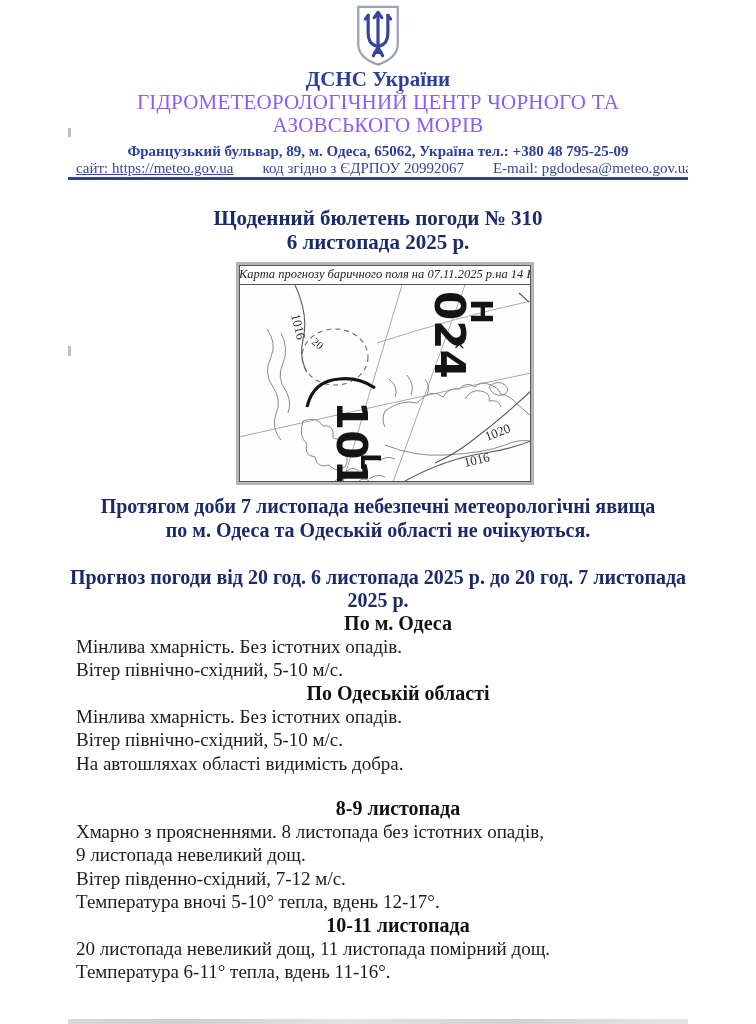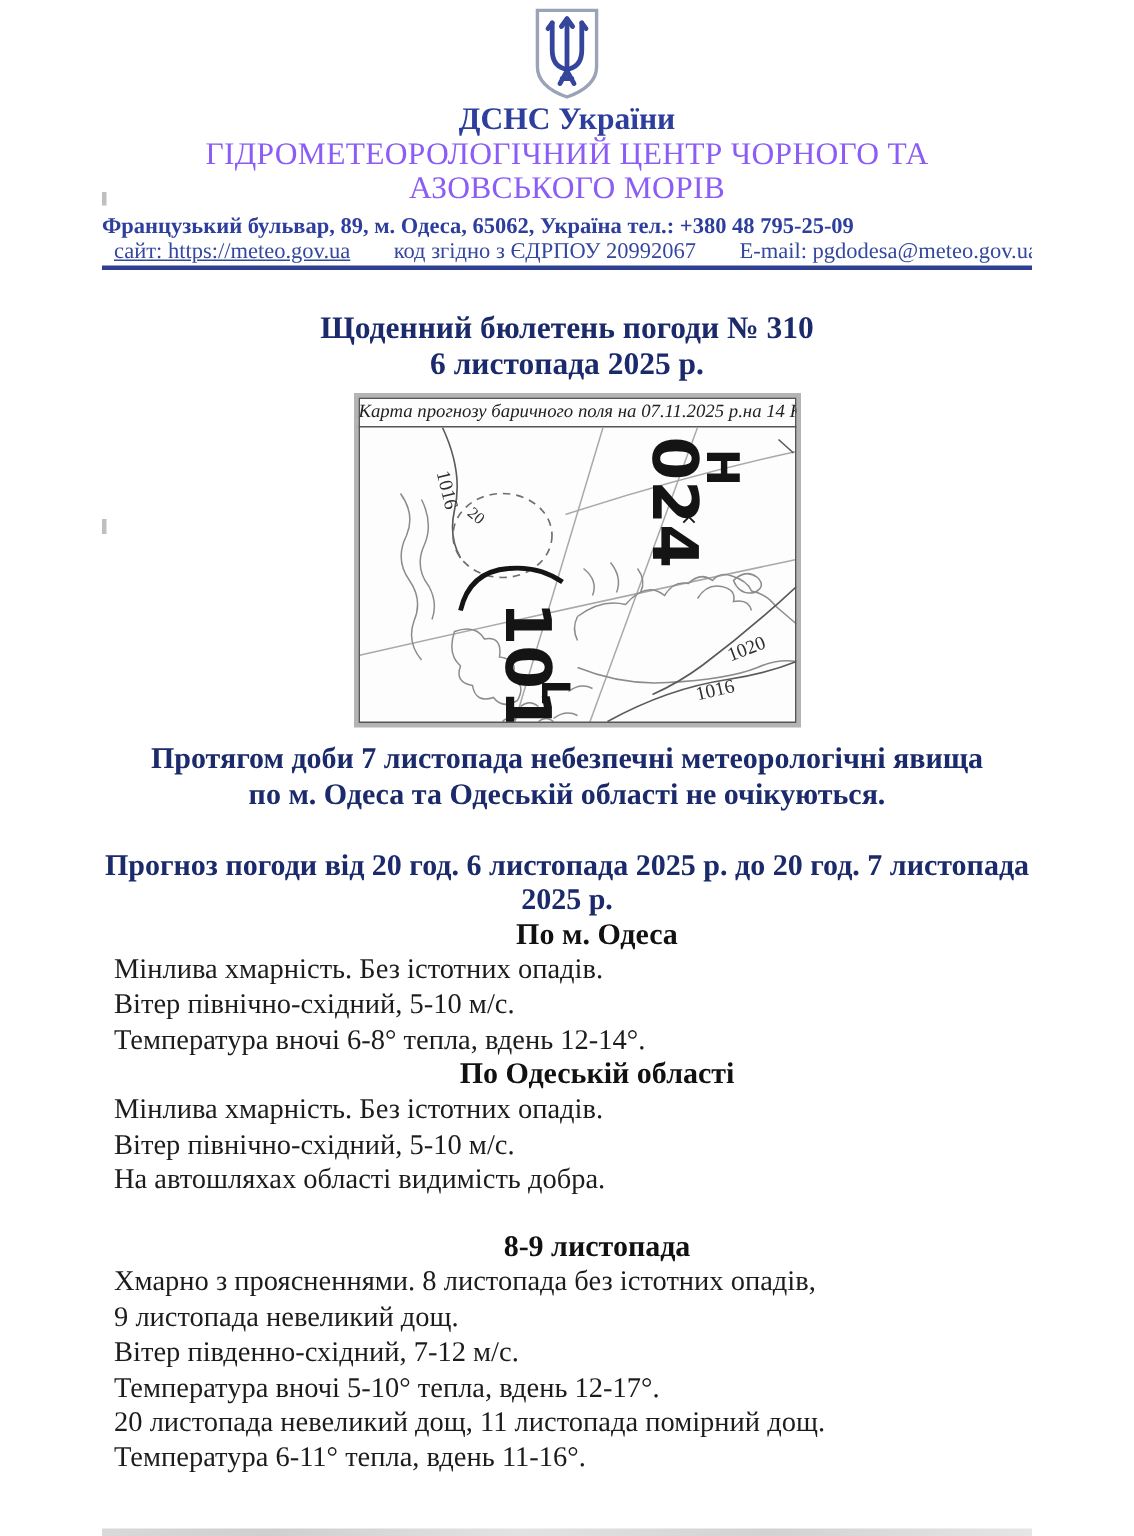--- a/index.html
+++ b/index.html
@@ -10,21 +10,21 @@
     background:#ffffff;
     overflow:hidden;
     font-family:"Liberation Serif","DejaVu Serif",serif;
     color:#1c1c1c;
   }
   
   .emblem{width:48px;height:62px;margin:5px auto 0;display:block;}
   .agency{margin-top:1px;text-align:center;font-size:21px;line-height:23px;font-weight:bold;color:#2d3e9c;}
   .org{text-align:center;font-size:21px;line-height:23px;color:#8b5cf6;letter-spacing:.2px;}
   .org-short{text-align:center;font-size:19px;line-height:21px;color:#2d3e9c;}
-  .address{margin-top:6px;text-align:left;font-size:15px;line-height:16px;font-weight:bold;color:#2d3e9c;}
+  .address{margin-top:6px;text-align:center;font-size:15px;line-height:16px;font-weight:bold;color:#2d3e9c;}
   .contact-row{
     display:flex;justify-content:space-between;align-items:baseline;
     font-size:15px;line-height:16px;color:#33479f;
     padding-left:8px;margin-right:-4px;margin-top:1px;
   }
   .contact-row .link{text-decoration:underline;cursor:pointer;color:#33479f;}
   .divider{border:0;border-top:3px solid #2f3f92;margin:1px 0 0 0;}
   
   .title-block{margin-top:26px;text-align:center;color:#1b2a6b;font-weight:bold;font-size:21px;line-height:24px;}
   
@@ -145,31 +145,31 @@
   <div class="warning">
     <div>Протягом доби 7 листопада небезпечні метеорологічні явища</div>
     <div>по м. Одеса та Одеській області не очікуються.</div>
   </div>
 
   <div class="forecast-heading">Прогноз погоди від 20 год. 6 листопада 2025 р. до 20 год. 7 листопада 2025 р.</div>
 
   <div class="section-heading">По м. Одеса</div>
   <p class="body-line">Мінлива хмарність. Без істотних опадів.</p>
   <p class="body-line">Вітер північно-східний, 5-10 м/с.</p>
-  <p class="body-line">Температура вночі 6-8° тепла, вдень 12-14°.</p>
 
   <div class="section-heading">По Одеській області</div>
   <p class="body-line">Мінлива хмарність. Без істотних опадів.</p>
   <p class="body-line">Вітер північно-східний, 5-10 м/с.</p>
 
   <p class="body-line gap-roads">На автошляхах області видимість добра.</p>
 
   <div class="section-heading gap-outlook">8-9 листопада</div>
   <p class="body-line">Хмарно з проясненнями. 8 листопада без істотних опадів,</p>
   <p class="body-line">9 листопада невеликий дощ.</p>
   <p class="body-line">Вітер південно-східний, 7-12 м/с.</p>
   <p class="body-line">Температура вночі 5-10° тепла, вдень 12-17°.</p>
 
+  <div class="section-heading">10-11 листопада</div>
   <p class="body-line">20 листопада невеликий дощ, 11 листопада помірний дощ.</p>
   <p class="body-line">Температура 6-11° тепла, вдень 11-16°.</p>
 
   <div class="bottom-strip"></div>
 </div>
 
 </body></html>

